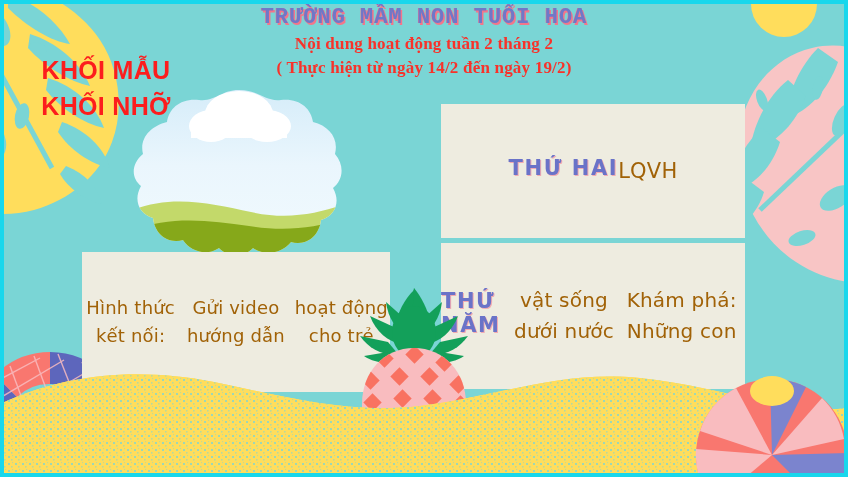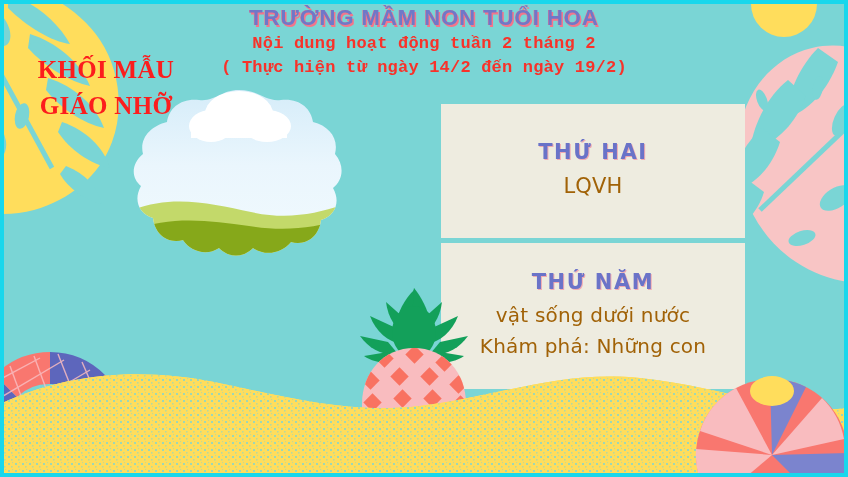--- a/index.html
+++ b/index.html
@@ -22,60 +22,60 @@
 
   
   .deco { position:absolute; z-index:1; }
 
   
   #header {
     position:absolute; left:0; top:4px; width:848px;
     text-align:center; z-index:20;
   }
   #title-main {
-    font-family:Liberation Sans, sans-serif;
+    font-family:Liberation Mono, monospace;
     font-weight:bold;
     font-size:22px;
     letter-spacing:1.0px;
     color:#6f78c8;
     text-shadow: 1.5px 1.5px 0 #f4758a, -0.5px -0.5px 0 #f4758a;
     line-height:1.25;
   }
   #title-sub1, #title-sub2 {
-    font-family:Liberation Mono, monospace;
+    font-family:Liberation Serif, serif;
     font-weight:bold;
     font-size:17px;
     color:#f8322a;
     line-height:1.45;
     letter-spacing:0.2px;
     text-align:center;
   }
 
   
   #badge {
     position:absolute; left:133px; top:88px; width:212px; height:172px; z-index:12;
   }
   #badge-text {
     position:absolute; left:0; top:52px; width:212px;
     text-align:center; z-index:14;
     color:#fc1d1d;
-    font-family:Liberation Serif, serif;
+    font-family:Liberation Sans, sans-serif;
     font-weight:bold;
     font-size:25px;
     line-height:1.45;
     letter-spacing:0.3px;
   }
   #badge-text .l2 { display:block; }
 
   
   .card {
     position:absolute;
     background:#eeece0;
     z-index:15;
-    display:flex; flex-direction:column;
+    display:flex; flex-direction:row;
     align-items:center; justify-content:center;
   }
   #card-mon  { left:441px; top:104px; width:304px; height:134px; }
   #card-thu  { left:441px; top:243px; width:304px; height:146px; }
   #card-left { left:82px;  top:252px; width:308px; height:140px; }
 
   .day-head {
     font-family:"DejaVu Sans", sans-serif;
     font-weight:bold;
     font-size:21px;
@@ -181,21 +181,21 @@
         <ellipse cx="134" cy="38" rx="24" ry="16"></ellipse>
         <rect x="58" y="34" width="96" height="16"></rect>
       </g>
 
       <path d="M0 122 C 40 106 80 116 118 124 C 154 132 184 126 212 116 L212 172 L0 172 Z" fill="#c3d96a"></path>
       <path d="M0 142 C 36 128 76 132 116 138 C 152 144 184 140 212 130 L212 172 L0 172 Z" fill="#86a81a"></path>
     </g>
   </svg>
   <div id="badge-text">
     <span>KHỐI MẪU</span>
-    <span class="l2">GIÁO NHỠ</span>
+    <span class="l2">KHỐI NHỠ</span>
   </div>
 
   <svg id="ring-layer" viewBox="0 0 848 477">
     <g transform="translate(50,430)">
       <g>
         <path d="M0,0 m-78,0 a78,78 0 0,1 23,-55 L -33,-33 a46,46 0 0,0 -13,33 Z" fill="#5d66bc"></path>
         <path d="M0,0 m-55,-55 a78,78 0 0,1 55,-23 L 0,-46 a46,46 0 0,0 -33,13 Z" fill="#f9776f"></path>
         <path d="M0,0 m0,-78 a78,78 0 0,1 55,23 L 33,-33 a46,46 0 0,0 -33,-13 Z" fill="#5d66bc"></path>
         <path d="M0,0 m55,-55 a78,78 0 0,1 23,55 L 46,0 a46,46 0 0,0 -13,-33 Z" fill="#f9776f"></path>
         <path d="M0,0 m-78,0 a78,78 0 0,0 23,55 L -33,33 a46,46 0 0,1 -13,-33 Z" fill="#f9776f"></path>
@@ -261,20 +261,25 @@
     <div class="day-head">THỨ HAI</div>
     <div class="card-line">LQVH</div>
   </div>
 
   <div class="card" id="card-thu">
     <div class="day-head">THỨ NĂM</div>
     <div class="card-line">vật sống dưới nước</div>
     <div class="card-line">Khám phá: Những con</div>
   </div>
 
+  <div class="card" id="card-left">
+    <div class="card-line">Hình thức kết nối:</div>
+    <div class="card-line">Gửi video hướng dẫn</div>
+    <div class="card-line">hoạt động cho trẻ</div>
+  </div>
 
   <svg id="sand-layer" viewBox="0 0 848 477">
     <defs>
       <pattern id="speck" width="7" height="7" patternUnits="userSpaceOnUse">
         <rect width="7" height="7" fill="#ffdd5c"></rect>
         <rect x="1" y="1" width="2" height="2" fill="#7ad5d5" opacity="0.75"></rect>
         <rect x="4" y="4" width="1.6" height="1.6" fill="#7ad5d5" opacity="0.55"></rect>
         <rect x="5" y="0" width="1.2" height="1.2" fill="#7ad5d5" opacity="0.45"></rect>
       </pattern>
       <clipPath id="sandClip">

